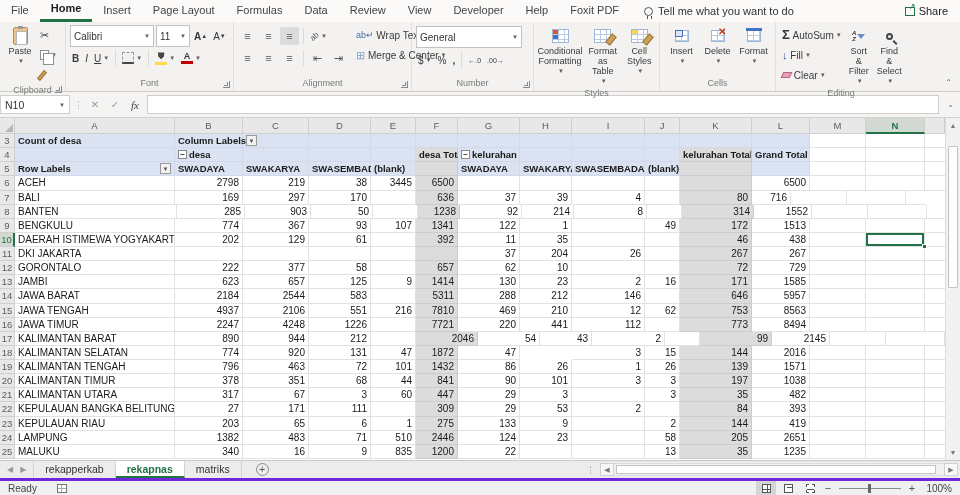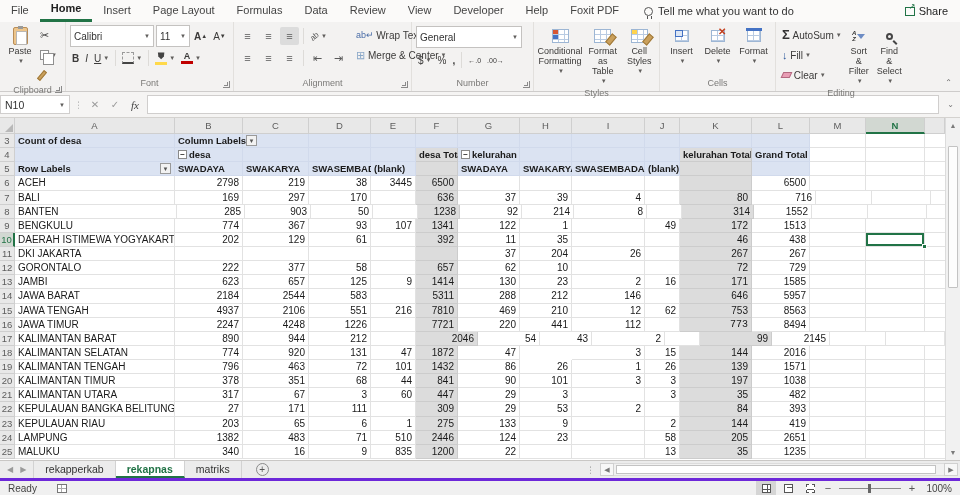--- a/index.html
+++ b/index.html
@@ -527,21 +527,21 @@
           <div class="c num" style="width: 68px;">169</div>
           <div class="c num" style="width: 66px;">297</div>
           <div class="c num" style="width: 62px;">170</div>
           <div class="c num" style="width: 45px;"></div>
           <div class="c gr num" style="width: 42px;">636</div>
           <div class="c num" style="width: 62px;">37</div>
           <div class="c num" style="width: 52px;">39</div>
           <div class="c num" style="width: 73px;">4</div>
           <div class="c num" style="width: 35px;"></div>
           <div class="c gr num" style="width: 72px;">80</div>
-          <div class="c num" style="width: 64px;">716</div>
+          <div class="c num" style="width: 39px;">716</div>
           <div class="c" style="width: 56px;"></div>
           <div class="c" style="width: 59px;"></div>
           <div class="c stub" style="width: 20px;"></div>
         </div>
         <div class="grow">
           <div class="c rn" style="width: 15px;">8</div>
           <div class="c" style="width: 162px; text-align: right;">BANTEN</div>
           <div class="c num" style="width: 68px;">285</div>
           <div class="c num" style="width: 66px;">903</div>
           <div class="c num" style="width: 62px;">50</div>
@@ -690,21 +690,21 @@
           <div class="c" style="width: 160px;">JAWA TIMUR</div>
           <div class="c num" style="width: 68px;">2247</div>
           <div class="c num" style="width: 66px;">4248</div>
           <div class="c num" style="width: 62px;">1226</div>
           <div class="c num" style="width: 45px;"></div>
           <div class="c gr num" style="width: 42px;">7721</div>
           <div class="c num" style="width: 62px;">220</div>
           <div class="c num" style="width: 52px;">441</div>
           <div class="c num" style="width: 73px;">112</div>
           <div class="c num" style="width: 35px;"></div>
-          <div class="c gr num" style="width: 72px; font-family: Liberation Mono, monospace;">773</div>
+          <div class="c gr num" style="width: 72px;">773</div>
           <div class="c num" style="width: 58px;">8494</div>
           <div class="c" style="width: 56px;"></div>
           <div class="c" style="width: 59px;"></div>
           <div class="c stub" style="width: 20px;"></div>
         </div>
         <div class="grow">
           <div class="c rn" style="width: 15px;">17</div>
           <div class="c" style="width: 160px;">KALIMANTAN BARAT</div>
           <div class="c num" style="width: 68px;">890</div>
           <div class="c num" style="width: 66px;">944</div>

